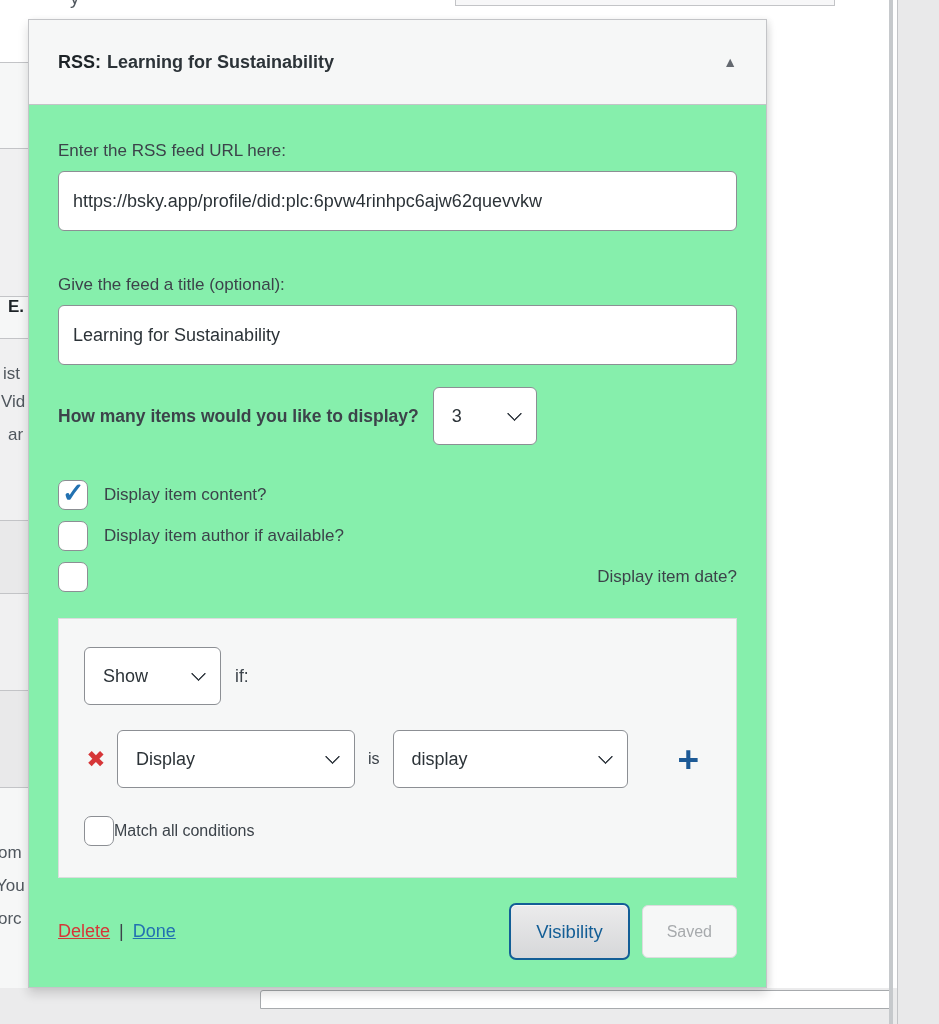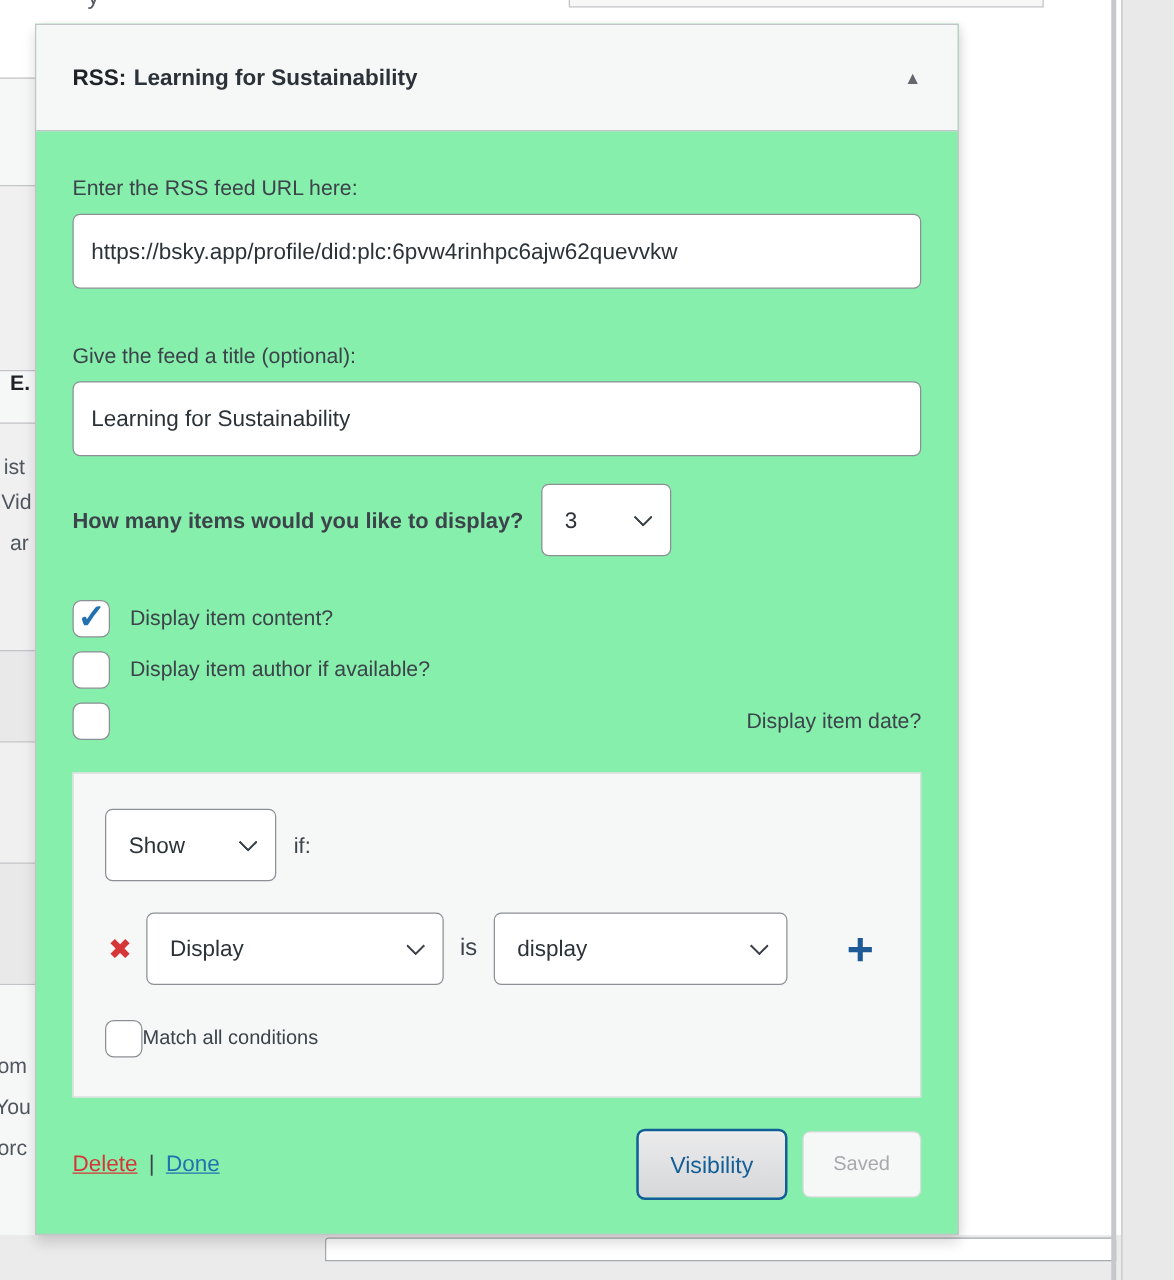--- a/index.html
+++ b/index.html
@@ -95,21 +95,21 @@
   .conditions-box {
     margin-top:26px; width:100%; height:260px; background:#f6f7f7; border:1px solid #dcdcde;
     padding:28px 25px 0 25px;
   }
   .cond-row1 { display:flex; align-items:center; gap:14px; }
   .sel-show { width:137px; }
   .if-label { font-size:17.5px; color:#3c434a; }
   .cond-row2 { margin-top:25px; display:flex; align-items:center; }
   .remove-x { font-size:23px; color:#d63638; width:24px; text-align:center; background:none; border:none; cursor:pointer; line-height:1; }
   .sel-taxonomy { width:238px; margin-left:9px; }
-  .is-label { font-size:19px; color:#3c434a; margin:0 13px; }
+  .is-label { font-size:16px; color:#3c434a; margin:0 13px; }
   .sel-value { width:235px; }
   .add-btn { margin-left:auto; margin-right:12px; font-size:37px; font-weight:bold; color:#1d5a96;
     background:none; border:none; cursor:pointer; line-height:1; }
   .cond-row3 { margin-top:28px; display:flex; align-items:center; }
 
   .footer-row { margin-top:25px; display:flex; align-items:center; }
   .links { font-size:18px; }
   .delete-link { color:#d63638; text-decoration:underline; cursor:pointer; }
   .link-sep { color:#3c434a; margin:0 9px; }
   .done-link { color:#2271b1; text-decoration:underline; cursor:pointer; }

